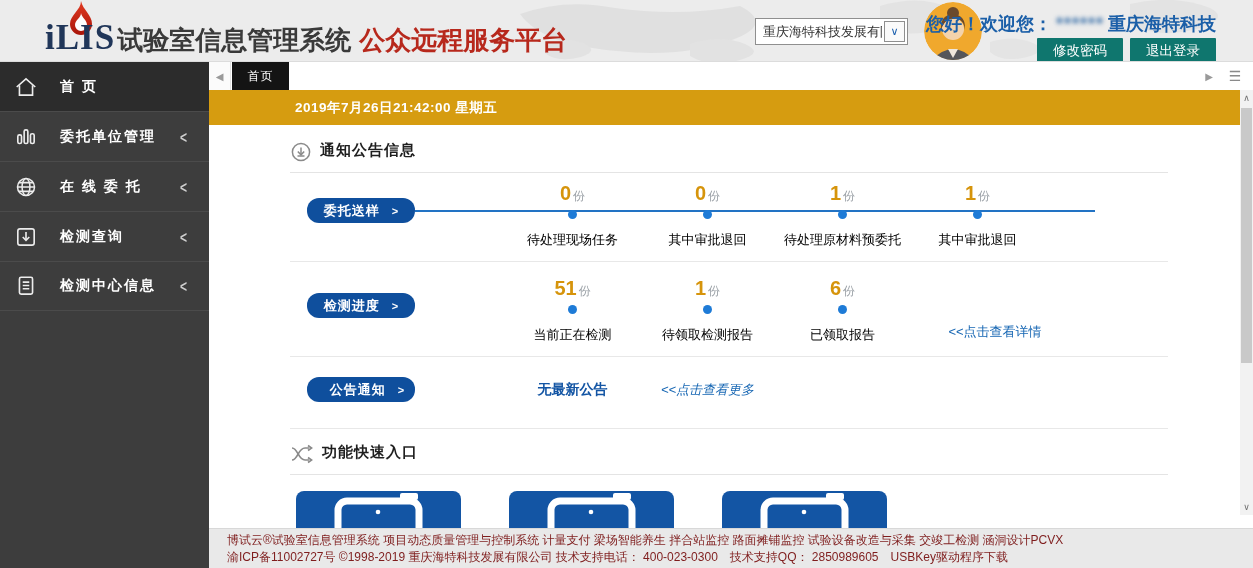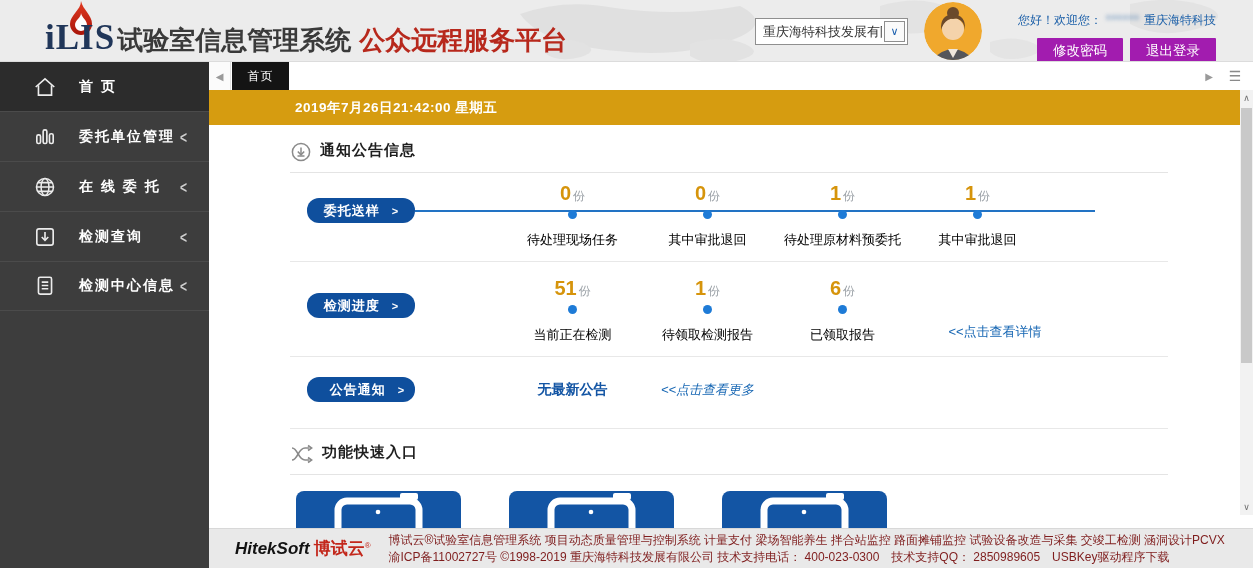--- a/index.html
+++ b/index.html
@@ -12,29 +12,29 @@
   .logo-wrap { position:absolute; left:45px; top:0; height:62px; width:520px; }
   .flame { position:absolute; left:16px; top:1px; }
   .logo-text { position:absolute; left:0; bottom:4px; white-space:nowrap; }
   .logo-ilis { font-family:"Liberation Serif","DejaVu Serif",serif; font-size:35px; font-weight:bold; color:#203659; letter-spacing:1px; }
   .logo-title { font-size:26px; font-weight:600; color:#3a3a3a; margin-left:2px; }
   .logo-sub { font-size:26px; font-weight:bold; color:#b7281c; margin-left:8px; }
   .company-select { position:absolute; left:755px; top:18px; width:153px; height:27px; background:#fff; border:1px solid #8f8f8f; display:flex; align-items:stretch; cursor:pointer; }
   .sel-val { flex:1; font-size:13px; color:#333; line-height:25px; padding:0 4px 0 7px; overflow:hidden; white-space:nowrap; }
   .sel-arrow { width:21px; border:1px solid #8f8f8f; margin:2px; display:flex; align-items:center; justify-content:center; font-size:11px; color:#1a5fae; background:#fafafa; }
   .avatar { position:absolute; left:924px; top:2px; width:58px; height:58px; border-radius:50%; overflow:hidden; cursor:pointer; }
-  .welcome { position:absolute; right:37px; top:12px; font-size:12px; color:#1b5fa8; font-weight:normal; white-space:nowrap; }
+  .welcome { position:absolute; right:37px; top:12px; font-size:18px; color:#1b5fa8; font-weight:bold; white-space:nowrap; }
   .welcome .masked { filter:blur(2px); letter-spacing:1px; color:#3f74ab; margin:0 4px; }
   .hdr-btns { position:absolute; right:37px; top:38px; display:flex; gap:7px; }
-  .gold-btn { width:86px; height:25px; background:#a21caf; color:#fff; font-size:13.5px; display:flex; align-items:center; justify-content:center; cursor:pointer; border-radius:1px; }
+  .gold-btn { width:86px; height:25px; background:#0f766e; color:#fff; font-size:13.5px; display:flex; align-items:center; justify-content:center; cursor:pointer; border-radius:1px; }
 
   
   .body { display:flex; height:506px; }
   .sidebar { width:209px; background:#3d3d3d; flex:none; }
-  .side-item { position:relative; height:50px; display:flex; align-items:center; padding-left:33px; color:#fff; cursor:pointer; }
+  .side-item { position:relative; height:50px; display:flex; align-items:center; padding-left:14px; color:#fff; cursor:pointer; }
   .side-item + .side-item { border-top:1px solid #4b4b4b; }
   .side-item.last { border-bottom:1px solid #4b4b4b; }
   .side-item.active { background:#2c2c2c; height:49px; }
   .side-icon { width:24px; height:24px; margin-right:22px; flex:none; }
   .side-label { font-size:14px; font-weight:bold; letter-spacing:2px; white-space:nowrap; }
   .side-chev { position:absolute; right:22px; font-size:12px; color:#cfcfcf; font-weight:bold; transform:scaleY(1.4); }
 
   .content { position:relative; flex:1; background:#fff; overflow:hidden; }
 
   
@@ -325,23 +325,20 @@
               <rect x="105" y="48" width="14" height="36" rx="7" fill="#fff" transform="rotate(12 112 66)"></rect>
               <ellipse cx="32" cy="100" rx="24" ry="28" fill="#fff" transform="rotate(14 32 100)"></ellipse>
               <ellipse cx="133" cy="100" rx="24" ry="28" fill="#fff" transform="rotate(-14 133 100)"></ellipse>
               <text x="83" y="66" text-anchor="middle" font-size="26" font-weight="bold" font-style="italic" fill="#fff" font-family="Liberation Sans, sans-serif">10+</text>
             </svg>
           </div>
         </div>
       </div>
 
       <div class="footer">
-        <div class="f-logo">
-          <span class="f-hitek">HitekSoft</span><span class="f-boshi">博试云</span><span class="f-reg">®</span>
-        </div>
         <div class="f-text">
           <div>博试云®试验室信息管理系统 项目动态质量管理与控制系统 计量支付 梁场智能养生 拌合站监控 路面摊铺监控 试验设备改造与采集 交竣工检测 涵洞设计PCVX</div>
           <div>渝ICP备11002727号 ©1998-2019 重庆海特科技发展有限公司 技术支持电话： 400-023-0300　技术支持QQ： 2850989605　USBKey驱动程序下载</div>
         </div>
       </div>
 
       <div class="scrollbar">
         <div class="sb-btn sb-up">∧</div>
         <div class="sb-thumb"></div>
         <div class="sb-btn sb-down">∨</div>

